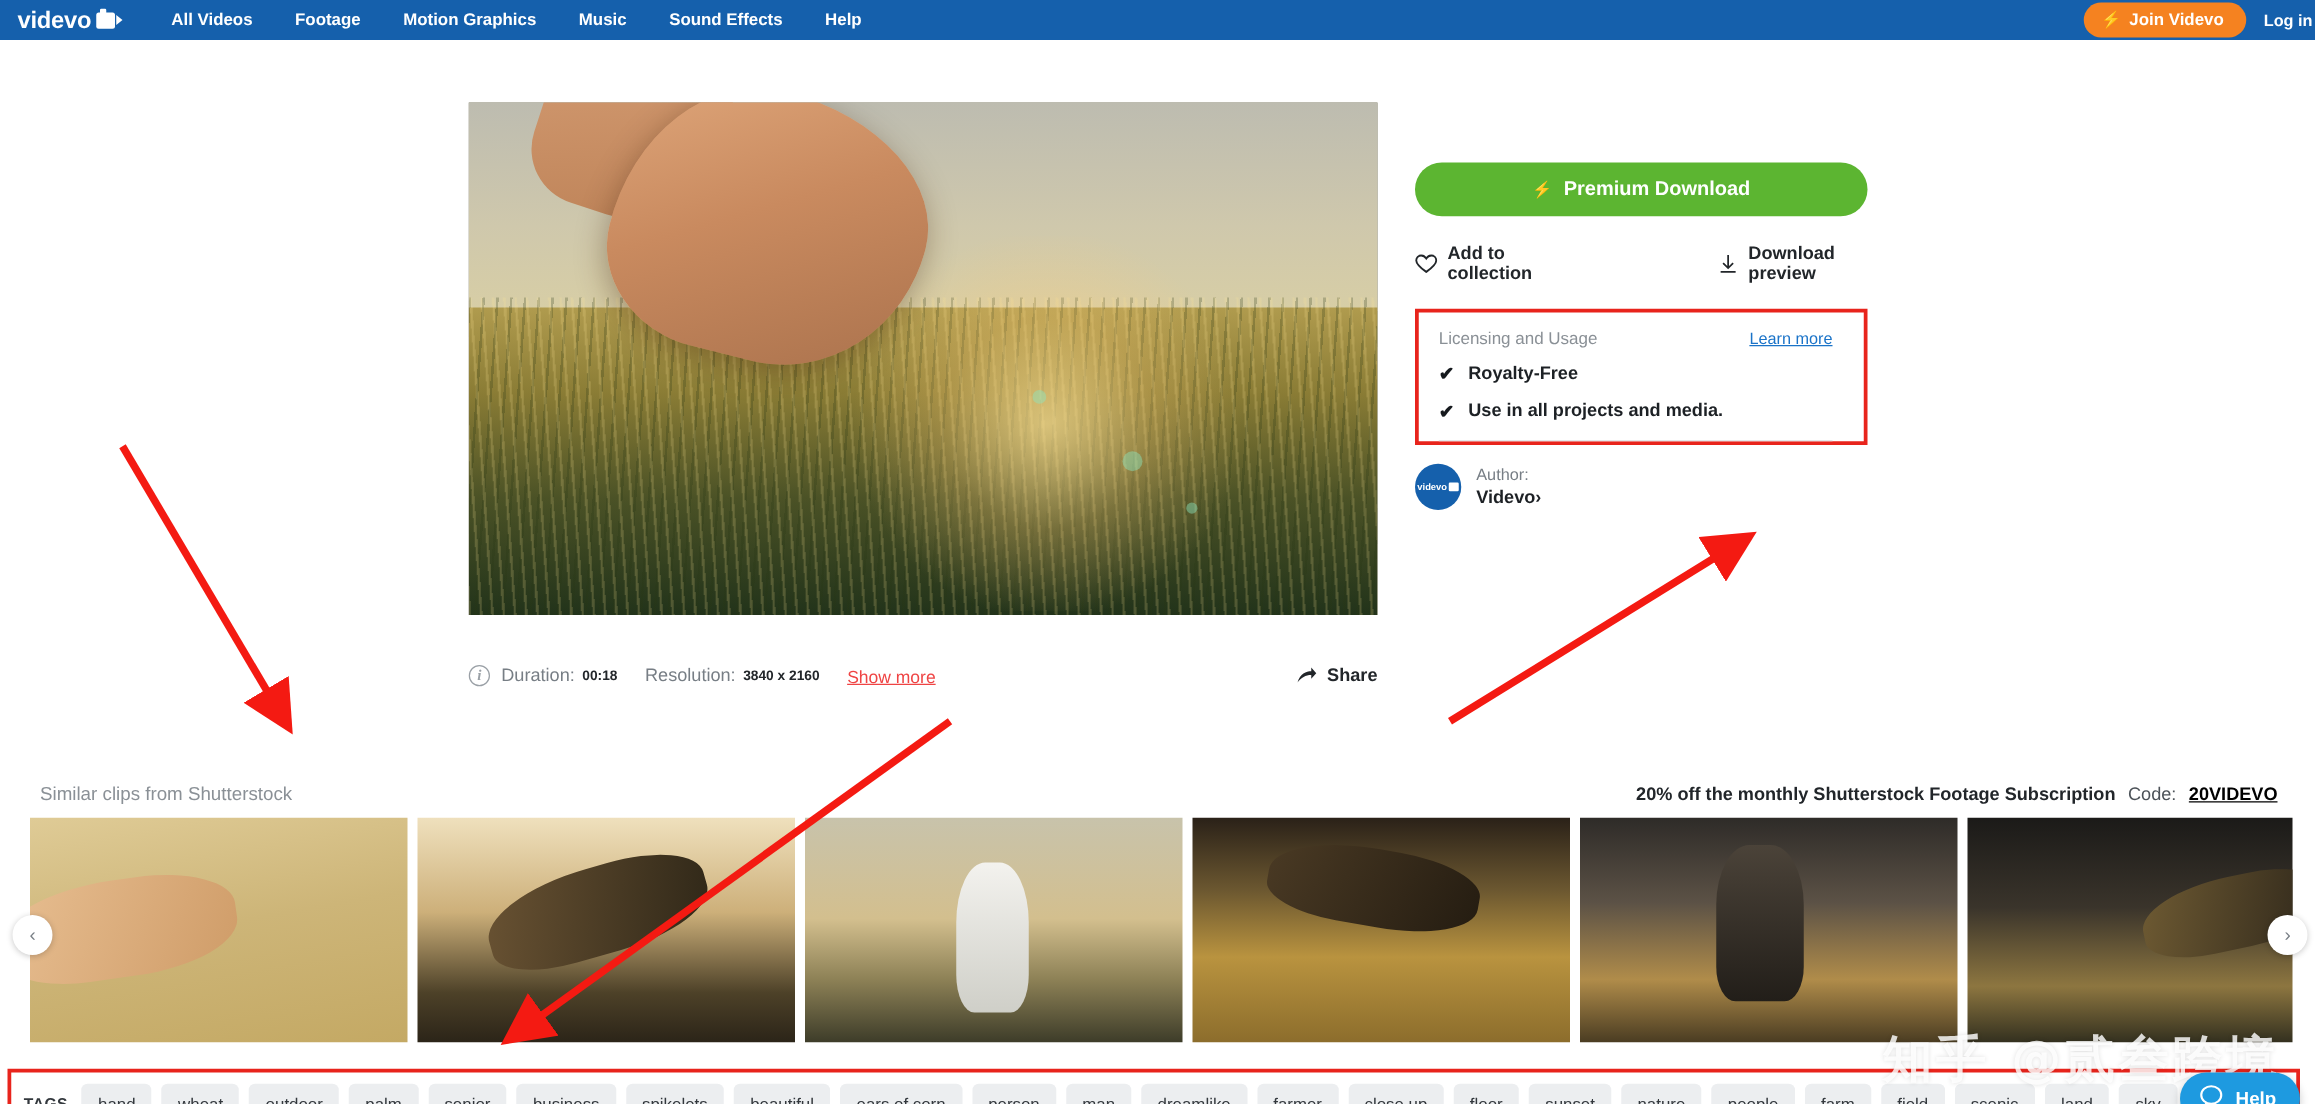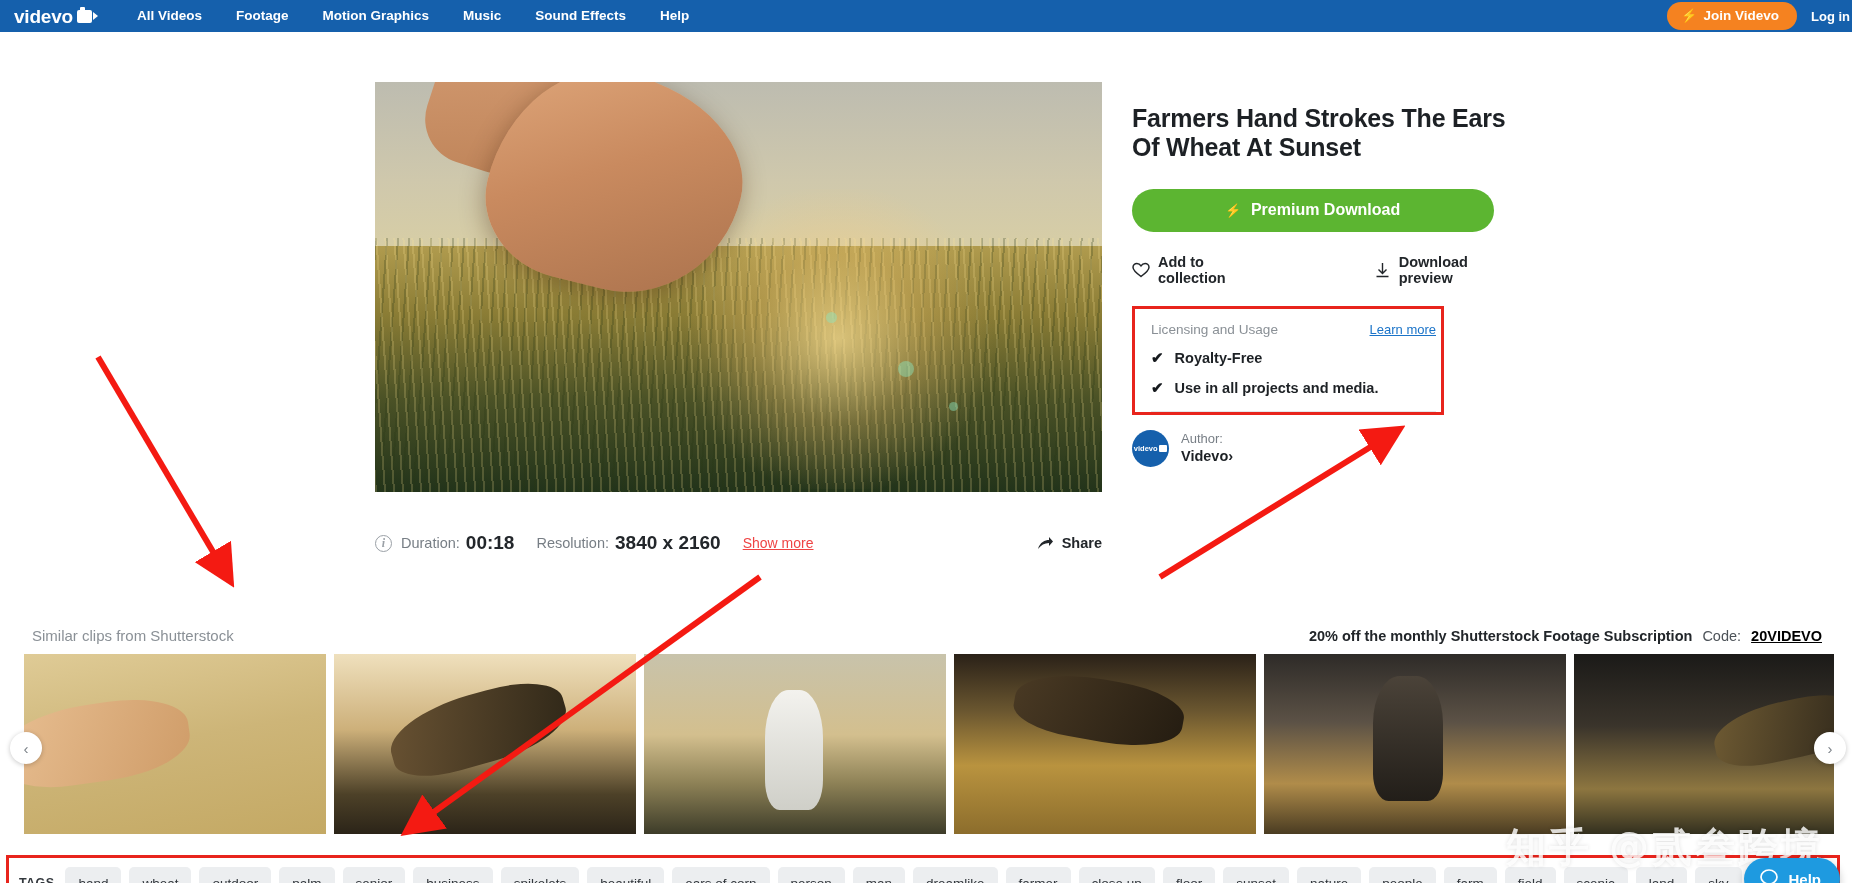--- a/index.html
+++ b/index.html
@@ -112,21 +112,21 @@
     position: absolute; left: 375px; top: 500px; width: 727px;
     display: flex; align-items: center;
   }
   .info-icon {
     width: 17px; height: 17px; border: 1.6px solid #9aa0a6; border-radius: 50%;
     color: #9aa0a6; font-size: 12px; font-weight: 700; font-style: italic;
     display: flex; align-items: center; justify-content: center;
     margin-right: 9px; font-family: "Liberation Serif", serif;
   }
   .meta-label { color: #777e85; font-size: 14.5px; margin-right: 6px; }
-  .meta-val { color: #22262a; font-size: 19px; font-weight: 700; margin-right: 22px; }
+  .meta-val { color: #22262a; font-size: 11px; font-weight: 700; margin-right: 22px; }
   .link-blue {
     color: #ef4444; font-size: 14px; text-decoration: underline; cursor: pointer;
   }
   .share-btn {
     margin-left: auto; display: flex; align-items: center; gap: 8px;
     color: #22262a; font-size: 14.5px; font-weight: 700; cursor: pointer;
   }
 
   
   .panel { position: absolute; left: 1132px; top: 72px; width: 374px; }
@@ -150,23 +150,23 @@
     display: flex; align-items: center; gap: 9px;
     font-size: 14.5px; font-weight: 700; color: #22262a; cursor: pointer;
   }
   .act.second { margin-left: 118px; }
   .heart {
     width: 17px; height: 16px; position: relative; display: inline-block;
   }
   .heart svg, .dlicon svg, .shareicon svg { display: block; }
 
   .license-box {
-    margin-top: 20px; width: 312px;
+    margin-top: 20px; width: 362px;
     border: 3px solid #e8241c; background: #fff;
-    padding: 13px 5px 0 16px;
+    padding: 13px 25px 0 16px;
   }
   .lic-head { display: flex; align-items: baseline; }
   .lic-title { color: #8a9096; font-size: 13.6px; }
   .lic-learn {
     margin-left: auto; color: #1a73c8; font-size: 13px; text-decoration: underline;
     cursor: pointer;
   }
   .lic-item {
     display: flex; align-items: center; gap: 11px;
     margin-top: 12px; font-size: 14.5px; font-weight: 700; color: #1d2125;
@@ -320,21 +320,20 @@
       <span class="shareicon">
         <svg width="17" height="15" viewBox="0 0 17 15">
             <path d="M1 13 C3 6 8 4 12 4 L12 1 L16 5.5 L12 10 L12 7 C7.5 7 4 9 1 13 Z" fill="#22262a"></path>
           </svg>
       </span>
       <span>Share</span>
     </div>
   </div>
 
   <div class="panel">
-    <div class="title">Farmers Hand Strokes The Ears Of Wheat At Sunset</div>
 
     <div class="dl-btn">
       <span class="bolt">⚡</span>
       <span>Premium Download</span>
     </div>
 
     <div class="actions">
       <div class="act">
         <span class="heart">
           <svg width="18" height="16" viewBox="0 0 18 16">

